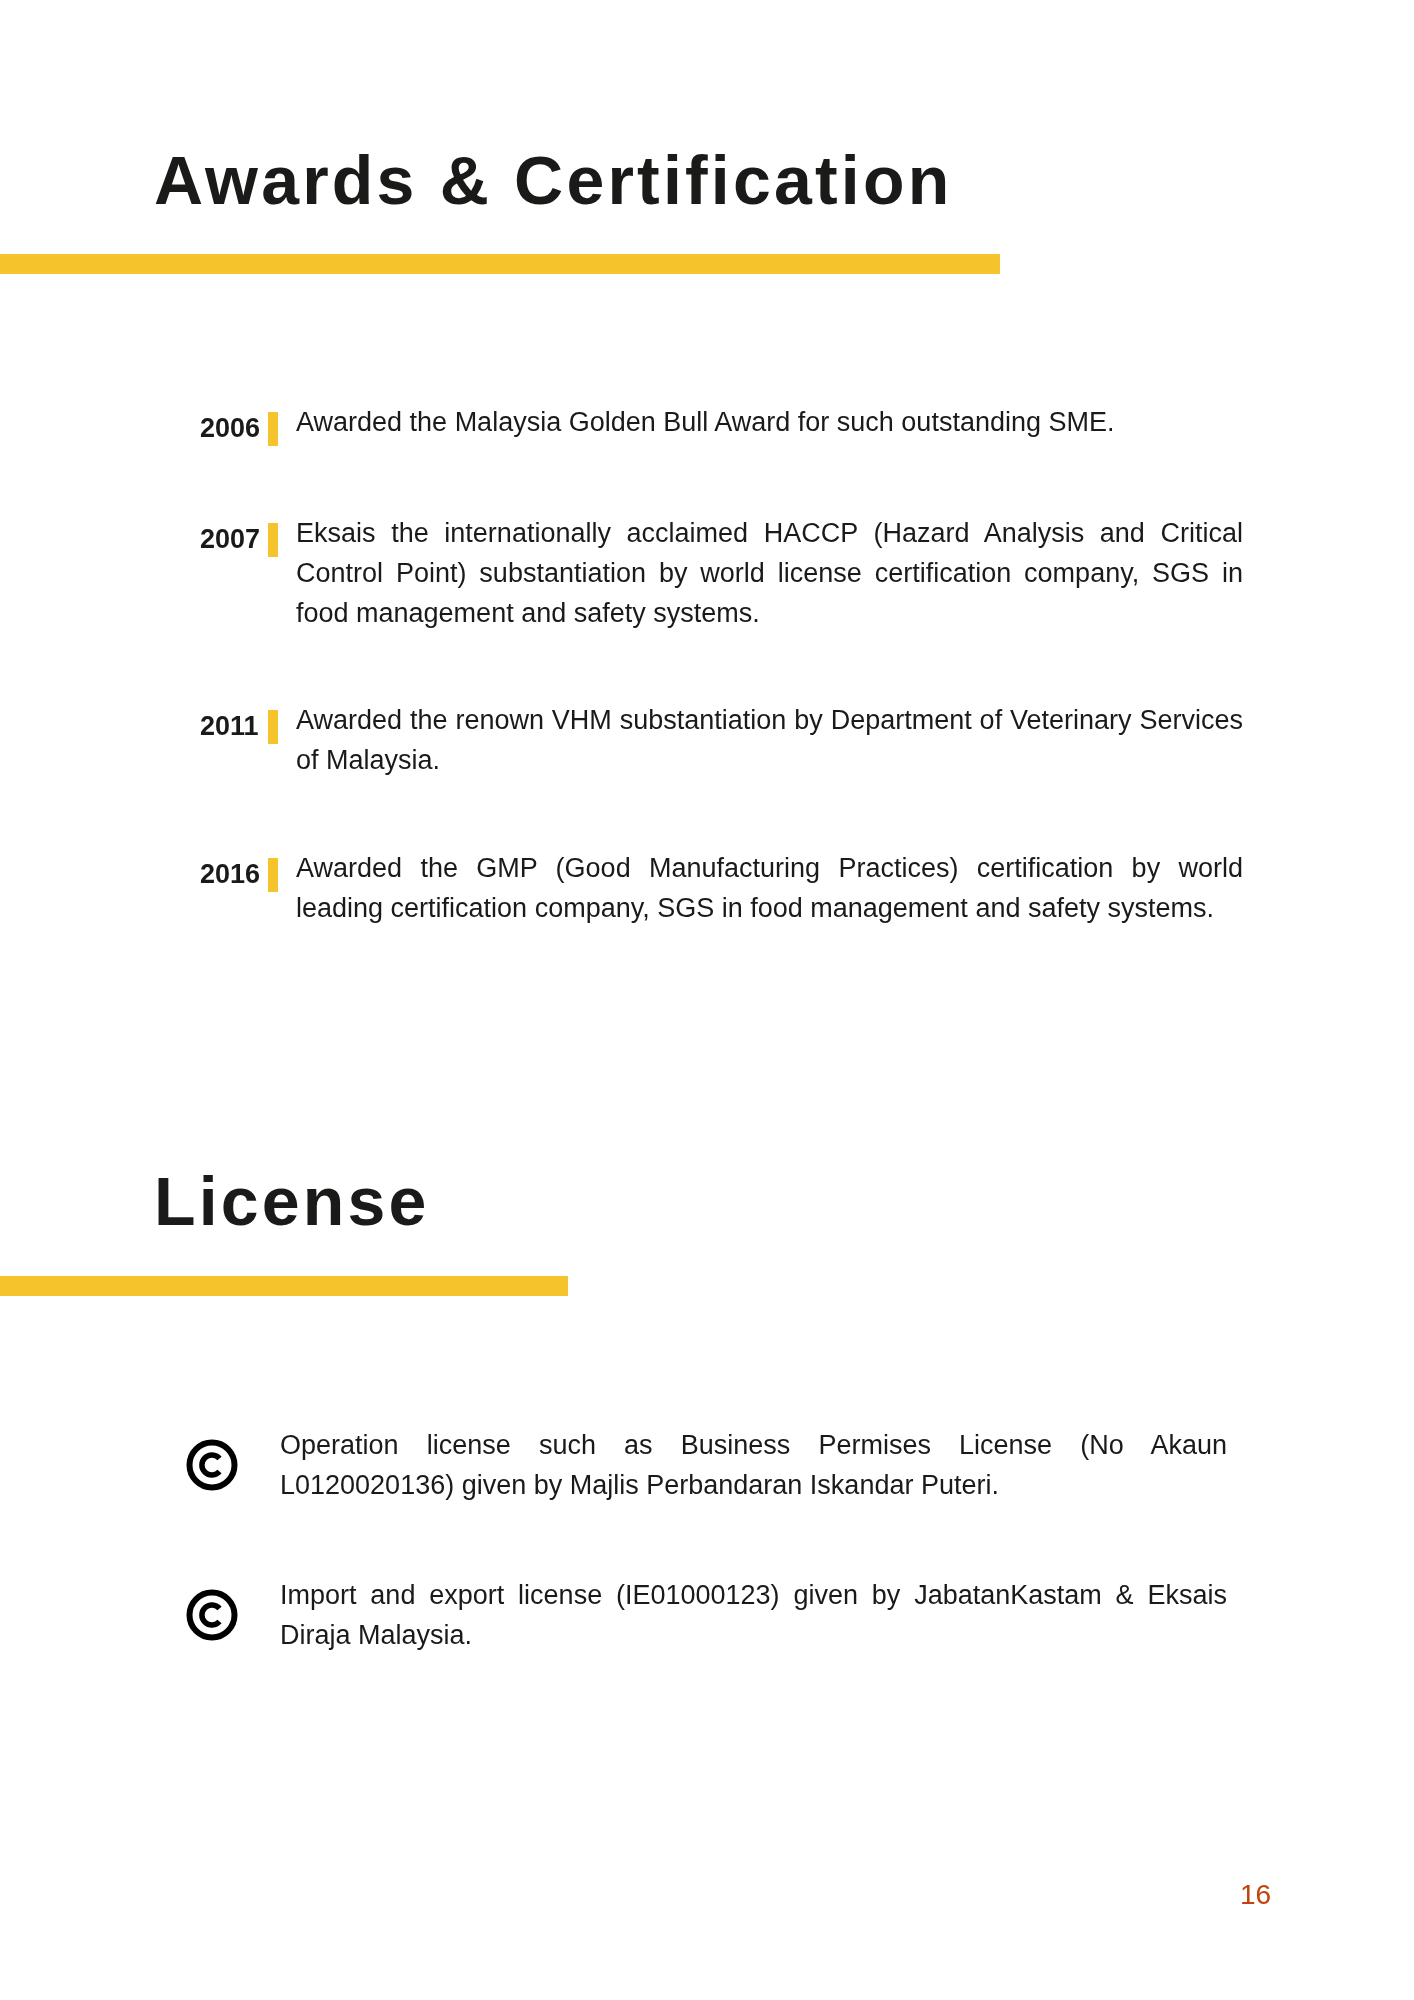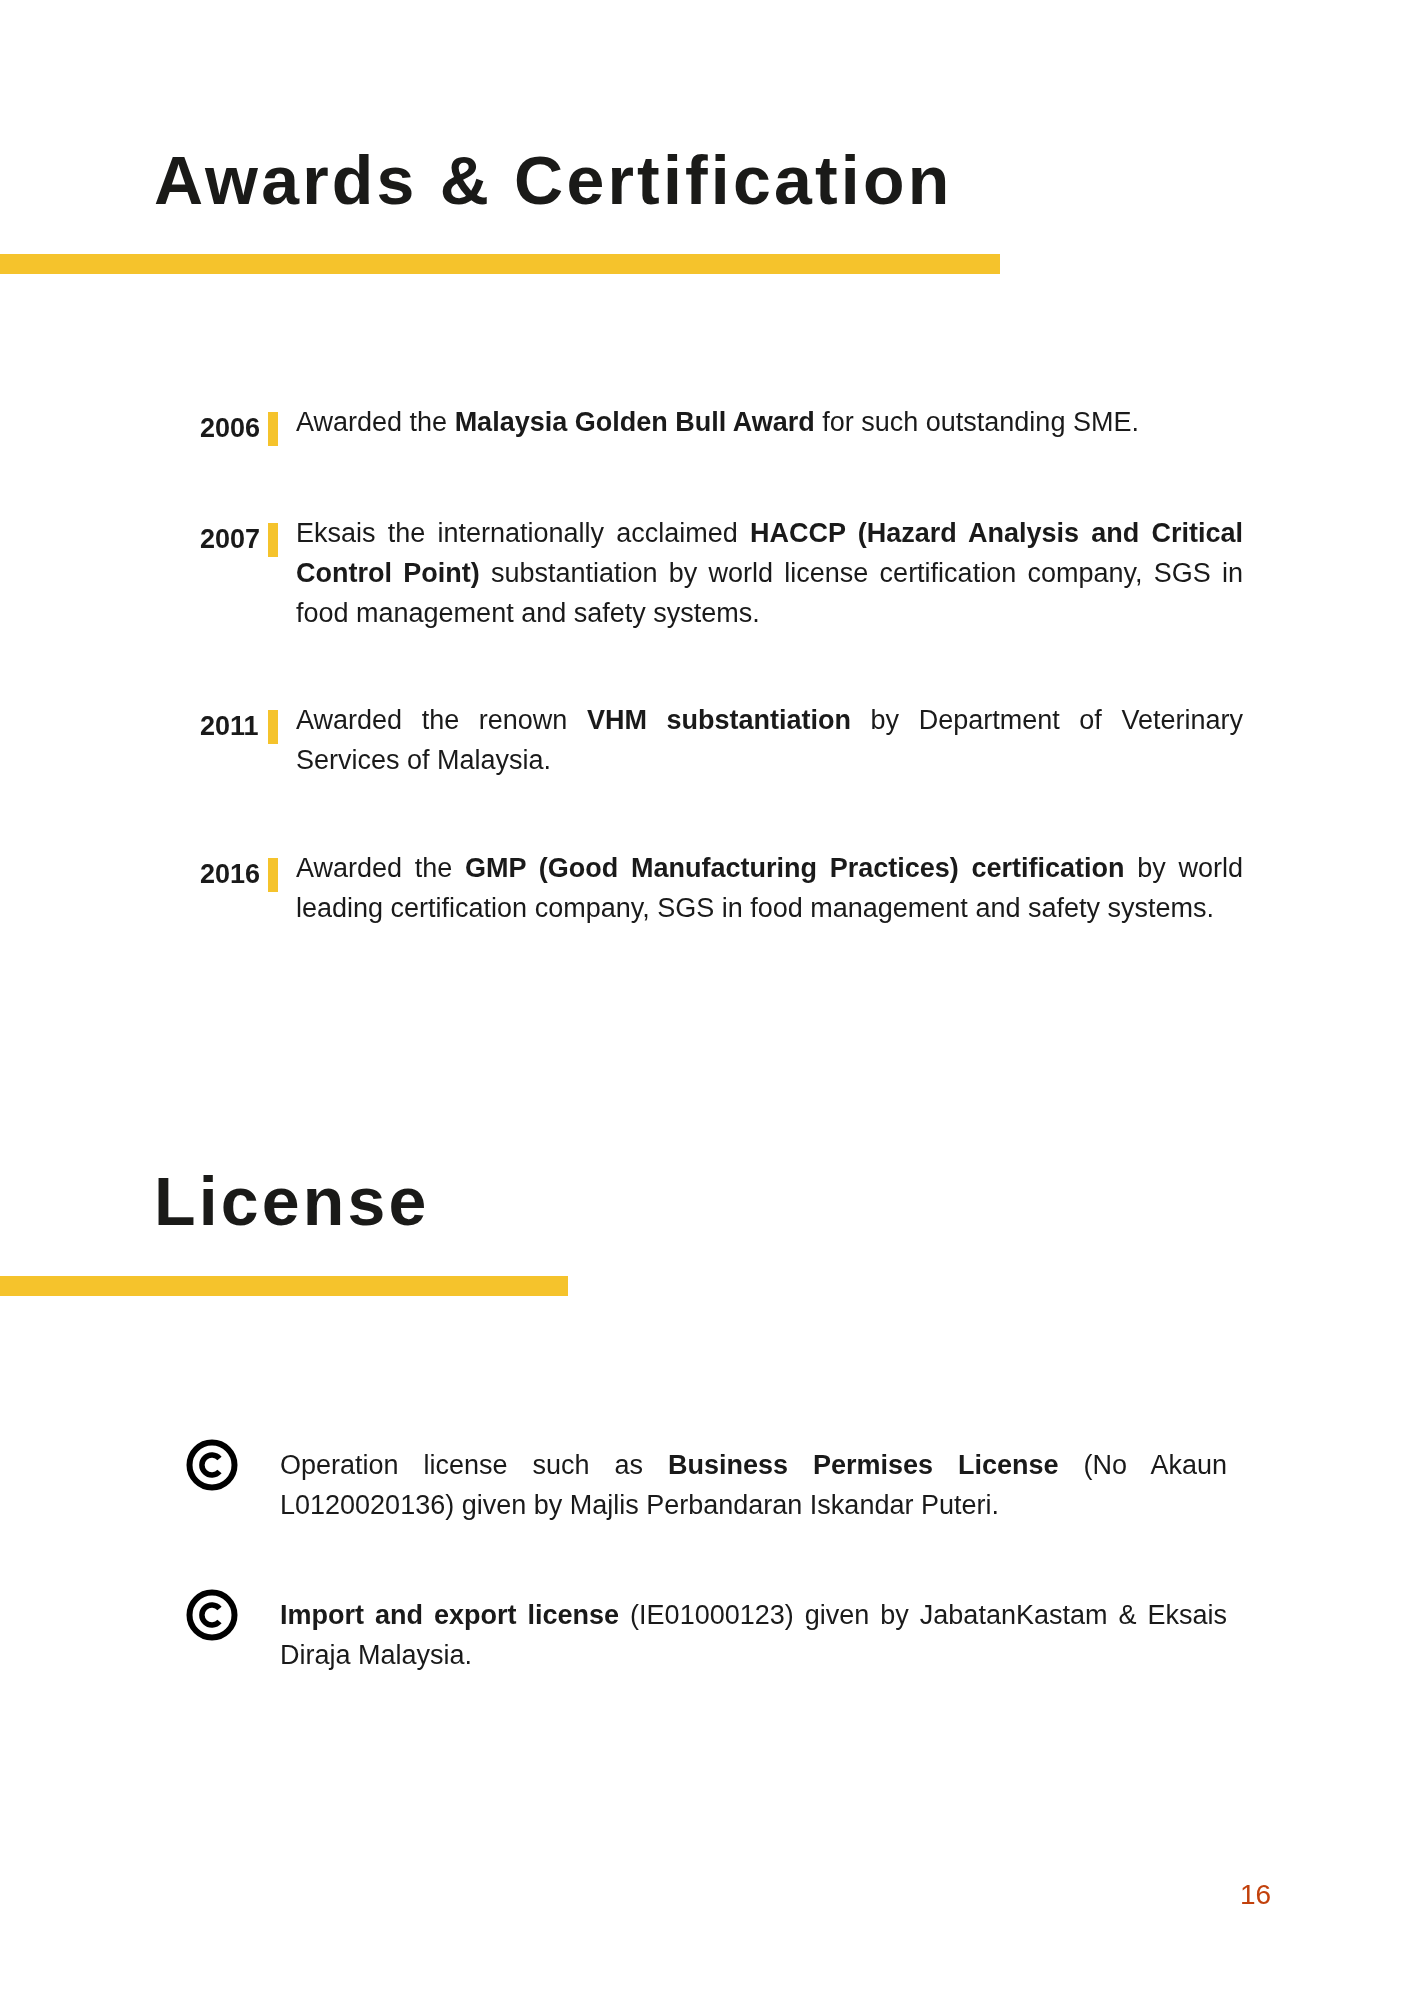--- a/index.html
+++ b/index.html
@@ -63,29 +63,29 @@
       line-height: 40px;
       text-align: justify;
       color: #1a1a1a;
     }
     .award-text { left: 296px; top: 0; }
     .license-row {
       position: absolute;
       left: 0;
       width: 1414px;
     }
-    .license-text { left: 280px; top: 0; margin-top: 20px; }
+    .license-text { left: 280px; top: 0; }
     .license-icon {
       position: absolute;
       left: 186px;
       width: 52px;
       height: 52px;
     }
     .license-icon svg { display: block; }
-    b { font-weight: bold; }
+    b { font-weight: normal; }
     .page-number {
       position: absolute;
       left: 1240px;
       top: 1878px;
       font-size: 28px;
       line-height: 34px;
       color: #c2410c;
     }
   </style>
 </head>

